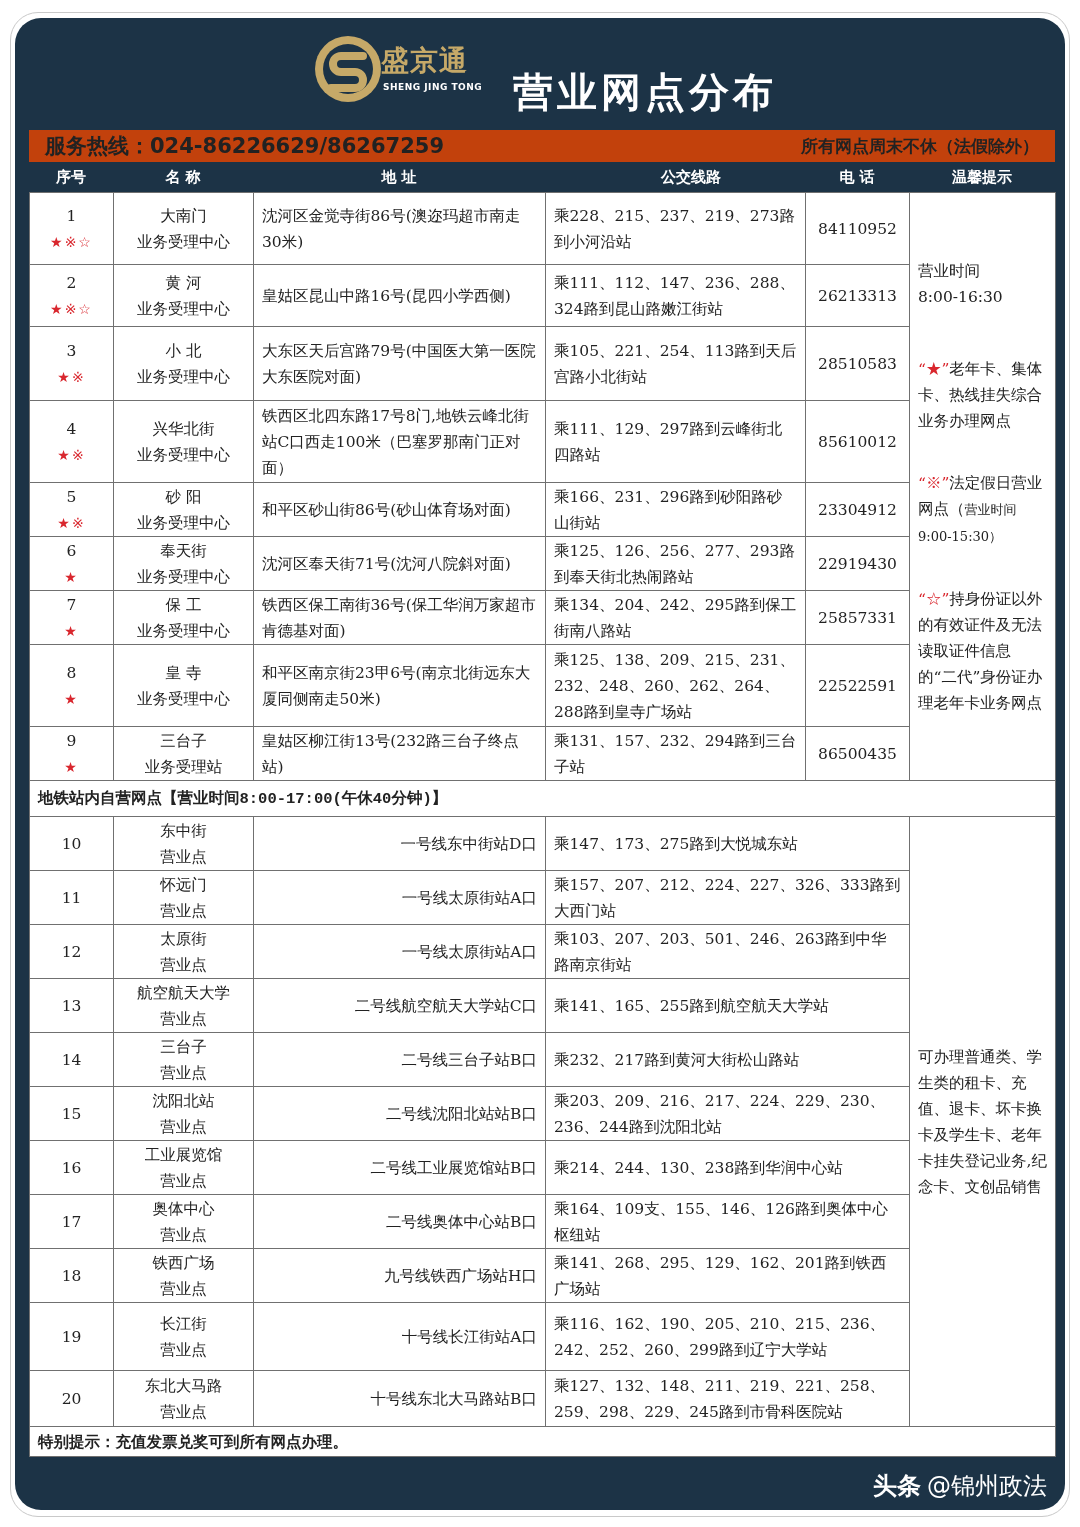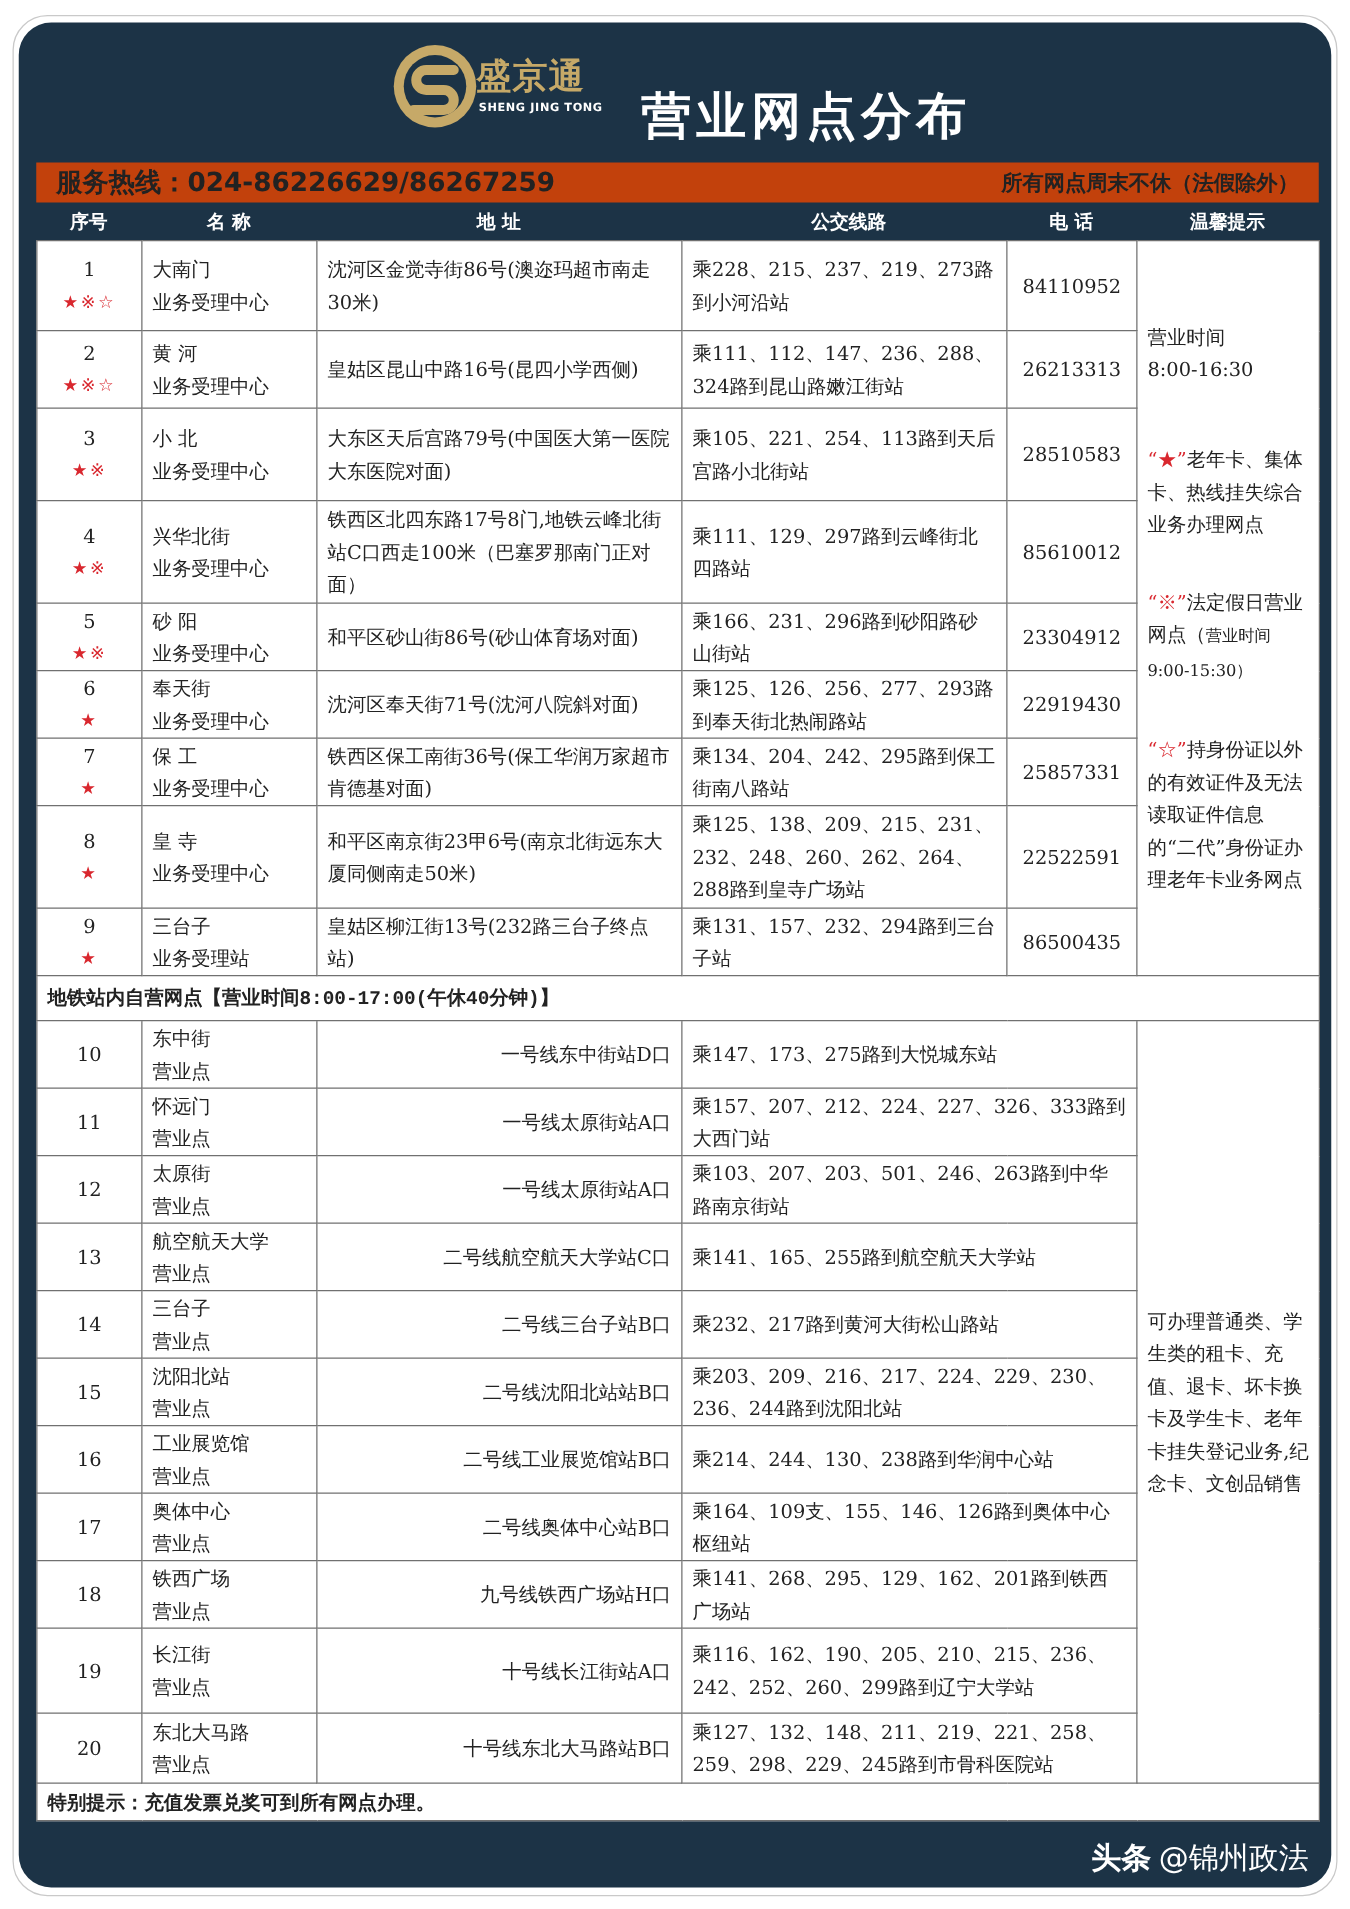--- a/index.html
+++ b/index.html
@@ -23,21 +23,21 @@
   .hotline-bar { position: absolute; left: 14px; top: 112px; width: 1026px; height: 32px; background: #c2410c; }
   .hotline { position: absolute; left: 16px; top: 2px; font-family: "DejaVu Sans", sans-serif; font-weight: bold; font-size: 21px; color: #222; white-space: nowrap; }
   .weekend { position: absolute; right: 16px; top: 5px; font-family: "DejaVu Sans", sans-serif; font-weight: bold; font-size: 17px; color: #222; white-space: nowrap; }
 
   .colhead { position: absolute; left: 14px; top: 144px; width: 1026px; height: 30px; }
   .colhead div { position: absolute; top: 0; height: 30px; line-height: 30px; text-align: center; font-family: "DejaVu Sans", sans-serif; font-weight: bold; font-size: 15px; color: #ffffff; }
 
   table.grid { position: absolute; left: 14px; top: 174px; border-collapse: collapse; table-layout: fixed; background: #ffffff; }
   table.grid td { border: 1.5px solid #707070; font-size: 15.5px; line-height: 26px; color: #222; padding: 0 8px; vertical-align: middle; }
   td.seq { text-align: center; }
-  td.name { }
+  td.name { text-align: center; }
   td.addr { text-align: left; }
   td.addr.center { text-align: right; }
   td.bus { text-align: left; }
   td.tel { text-align: center; }
   td.tip { vertical-align: top; padding: 8px 6px; font-size: 15.5px; }
   .stars { color: #d9272e; font-size: 14px; letter-spacing: 2px; }
   .tip-red { color: #d9272e; }
   .tip-block { margin-bottom: 36px; }
   .tip-center { text-align: left; }
   .tip-small { font-size: 13px; }
@@ -68,21 +68,21 @@
 
   <div class="hotline-bar">
     <div class="hotline">服务热线：024-86226629/86267259</div>
     <div class="weekend">所有网点周末不休（法假除外）</div>
   </div>
 
   <div class="colhead">
     <div style="left:0;width:84px">序号</div>
     <div style="left:84px;width:140px">名 称</div>
     <div style="left:224px;width:292px">地 址</div>
-    <div style="left:520px;width:260px">公交线路</div>
+    <div style="left:532px;width:260px">公交线路</div>
     <div style="left:776px;width:104px">电 话</div>
     <div style="left:880px;width:146px">温馨提示</div>
   </div>
 
   <table class="grid">
     <colgroup>
       <col style="width:84px">
         <col style="width:140px">
         <col style="width:292px">
         <col style="width:260px">

